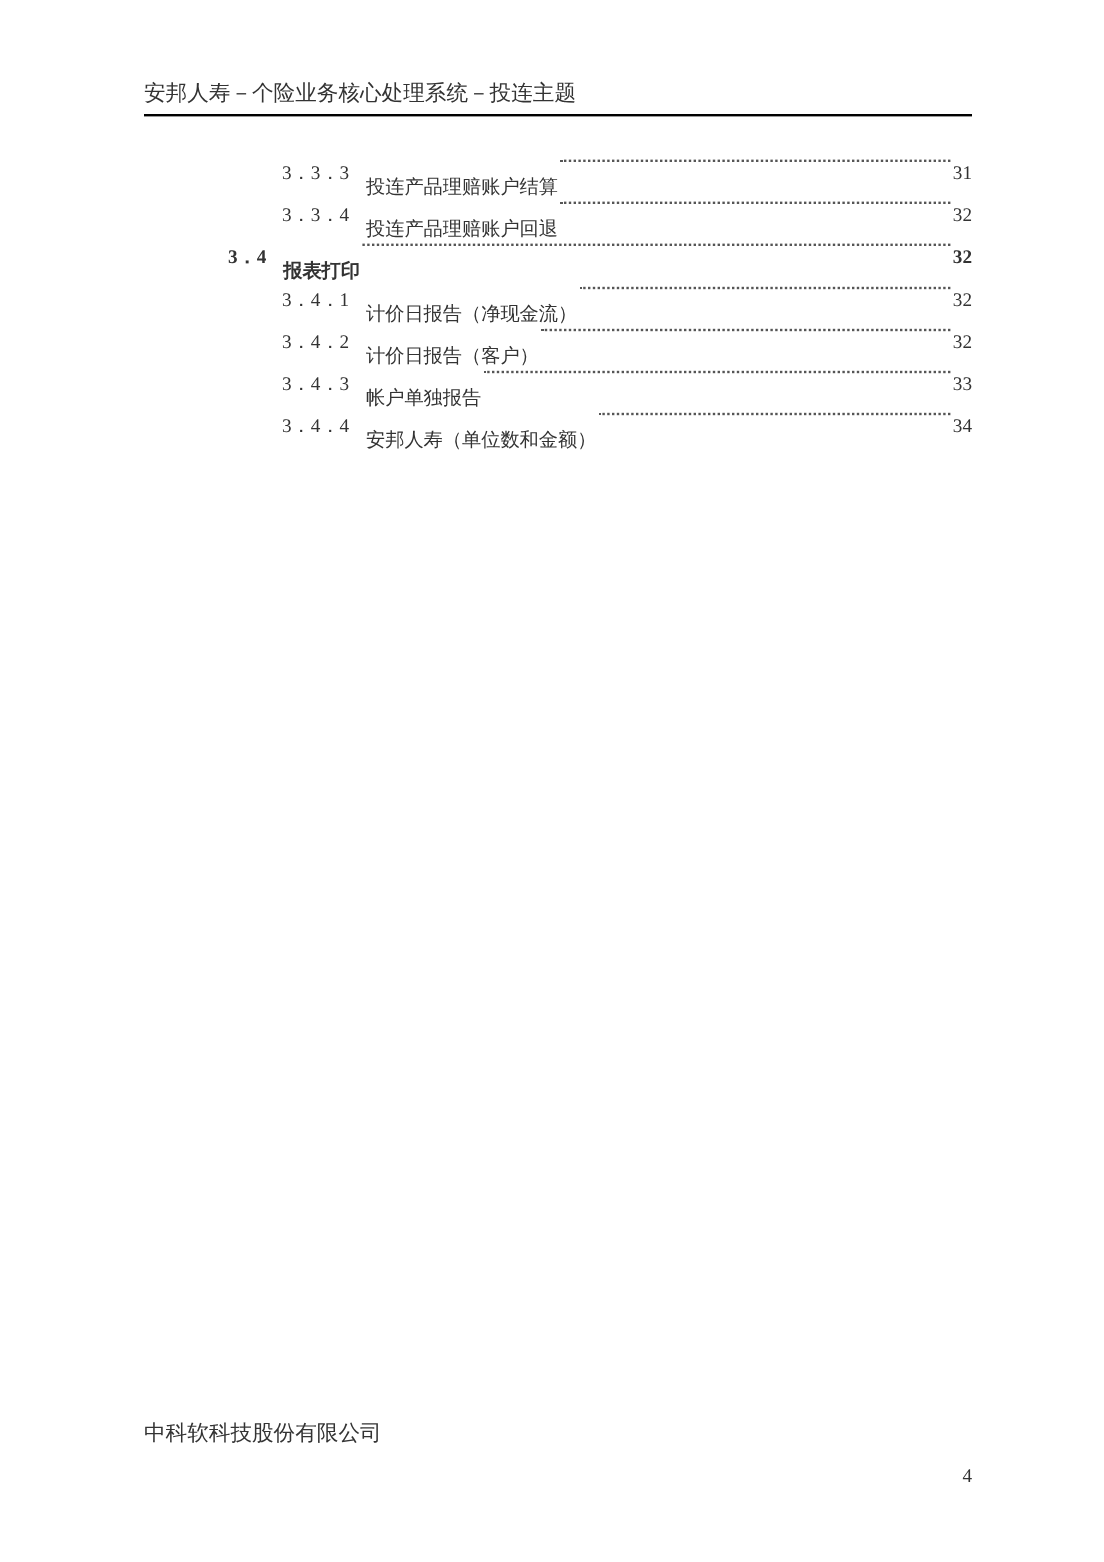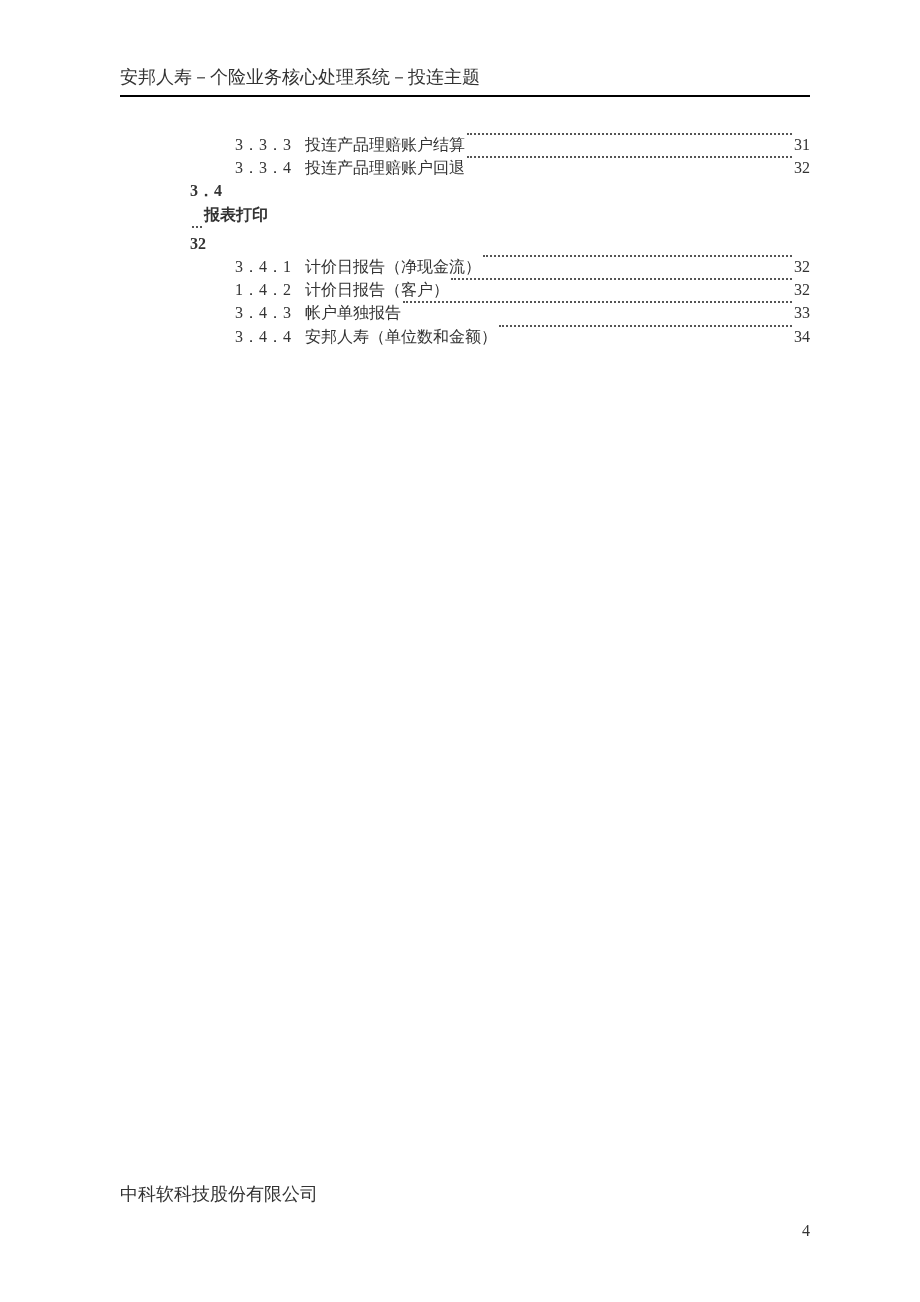--- a/index.html
+++ b/index.html
@@ -29,32 +29,33 @@
     .toc-row {
       display: flex;
       align-items: flex-start;
       white-space: nowrap;
     }
     .toc-row .num {
       display: inline-block;
     }
     .toc-row .title {
       margin-left: 14px;
+      margin-top: 12px;
     }
     .toc-row .dots {
       flex: 1;
       border-bottom: 2px dotted #555;
       margin: 0 2px 4px 2px;
       min-width: 10px;
     }
     .toc-row .pnum {
       font-family: "Times New Roman", serif;
     }
     .indent-l3 { padding-left: 115px; }
-    .indent-l2 { padding-left: 70px; flex-direction: column; }
+    .indent-l2 { padding-left: 70px; }
     .indent-l1 { padding-left: 0; }
     .bold { font-weight: 600; }
     .footer {
       position: absolute;
       bottom: 96px;
       left: 120px;
       font-size: 18px;
       font-family: "SimSun", "宋体", serif;
     }
     .pagenum {
@@ -89,21 +90,21 @@
         <span class="dots"></span>
         <span class="pnum">32</span>
       </div>
       <div class="toc-row indent-l3">
         <span class="num">3．4．1</span>
         <span class="title">计价日报告（净现金流）</span>
         <span class="dots"></span>
         <span class="pnum">32</span>
       </div>
       <div class="toc-row indent-l3">
-        <span class="num">1．4．2</span>
+        <span class="num">3．4．2</span>
         <span class="title">计价日报告（客户）</span>
         <span class="dots"></span>
         <span class="pnum">32</span>
       </div>
       <div class="toc-row indent-l3">
         <span class="num">3．4．3</span>
         <span class="title">帐户单独报告</span>
         <span class="dots"></span>
         <span class="pnum">33</span>
       </div>

